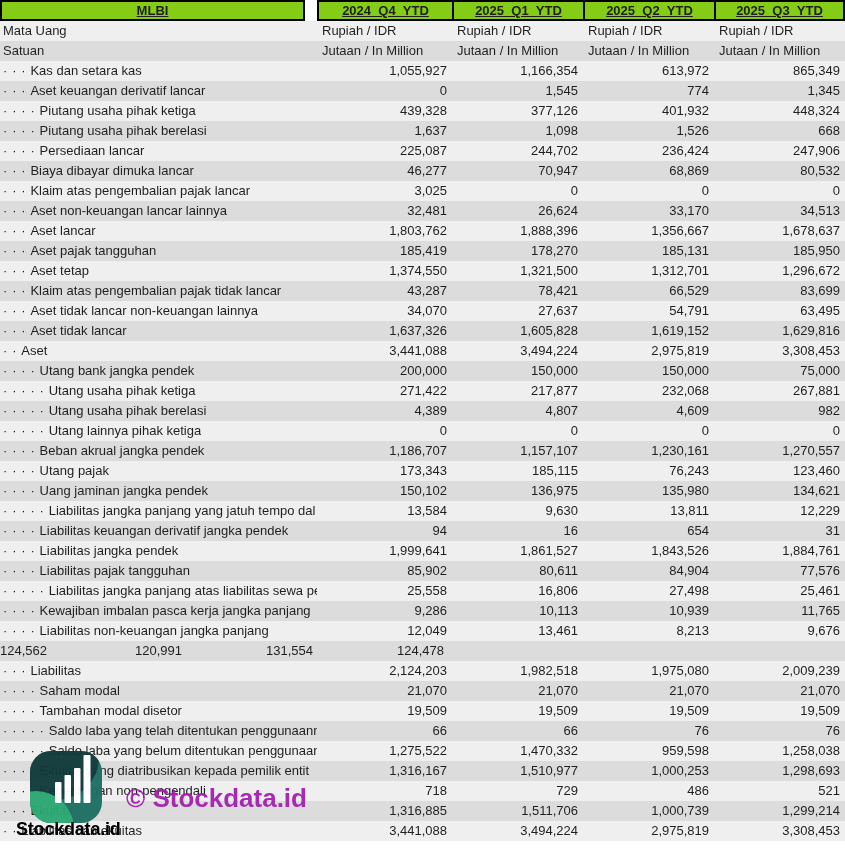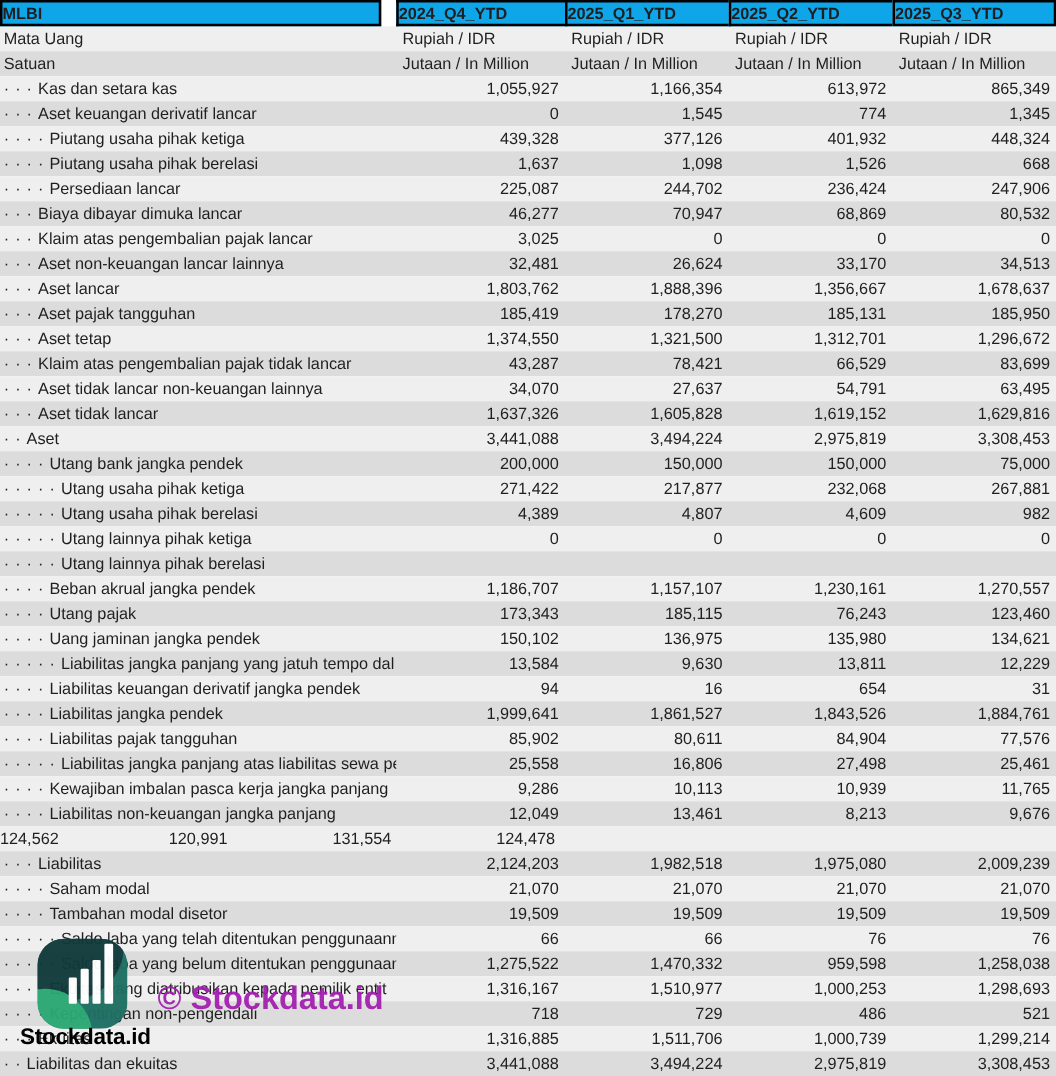--- a/index.html
+++ b/index.html
@@ -7,23 +7,23 @@
     --row_dark:#dcdcdc;
     --border_black:#000000;
     --text:#1f1f1f;
   }
   *{box-sizing:border-box;margin:0;padding:0;}
   html,body{width:845px;height:861px;overflow:hidden;background:#ffffff;}
   body{font-family:"Liberation Sans","DejaVu Sans",sans-serif;color:var(--text);position:relative;}
 
   
   .hdr{display:flex;height:21px;}
-  .hdr-cell{border:2px solid var(--border_black);background:#0ea5e9;
-    font-size:13px;font-weight:bold;text-align:left;line-height:17px;
-    white-space:nowrap;overflow:hidden;}
+  .hdr-cell{border:2px solid var(--border_black);background:#84cc16;
+    font-size:13px;font-weight:bold;text-align:center;line-height:17px;
+    white-space:nowrap;overflow:hidden;text-decoration:underline;}
   .hdr-company{width:305px;}
   .hdr-gap{width:12px;}
   .hdr-period{border-right:none;}
   .hdr-period:nth-child(3){width:135px;}
   .hdr-period:nth-child(4),.hdr-period:nth-child(5){width:131px;}
   .hdr-period:nth-child(6){width:131px;border-right:2px solid var(--border_black);}
 
   
   .tbody{width:845px;}
   .trow{display:flex;height:20px;line-height:20px;font-size:13px;}
@@ -221,27 +221,20 @@
     </div>
 
     <div class="trow">
       <div class="c-label"><span class="dots">· · · · · </span><span>Utang lainnya pihak ketiga</span></div>
       <div class="c-val right">0</div>
       <div class="c-val right">0</div>
       <div class="c-val right">0</div>
       <div class="c-val right">0</div>
     </div>
 
-    <div class="trow">
-      <div class="c-label"><span class="dots">· · · · · </span><span>Utang lainnya pihak berelasi</span></div>
-      <div class="c-val right"></div>
-      <div class="c-val right"></div>
-      <div class="c-val right"></div>
-      <div class="c-val right"></div>
-    </div>
 
     <div class="trow">
       <div class="c-label"><span class="dots">· · · · </span><span>Beban akrual jangka pendek</span></div>
       <div class="c-val right">1,186,707</div>
       <div class="c-val right">1,157,107</div>
       <div class="c-val right">1,230,161</div>
       <div class="c-val right">1,270,557</div>
     </div>
 
     <div class="trow">

